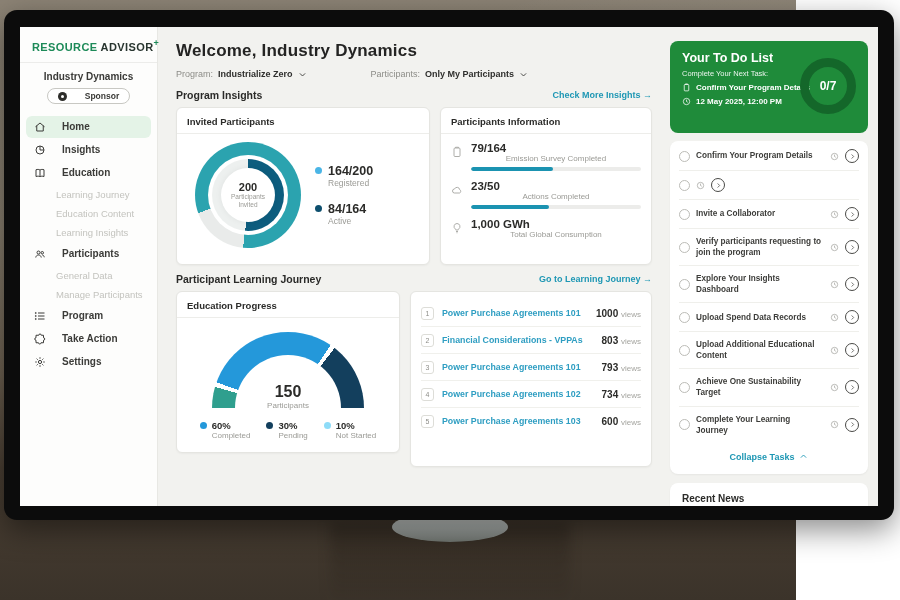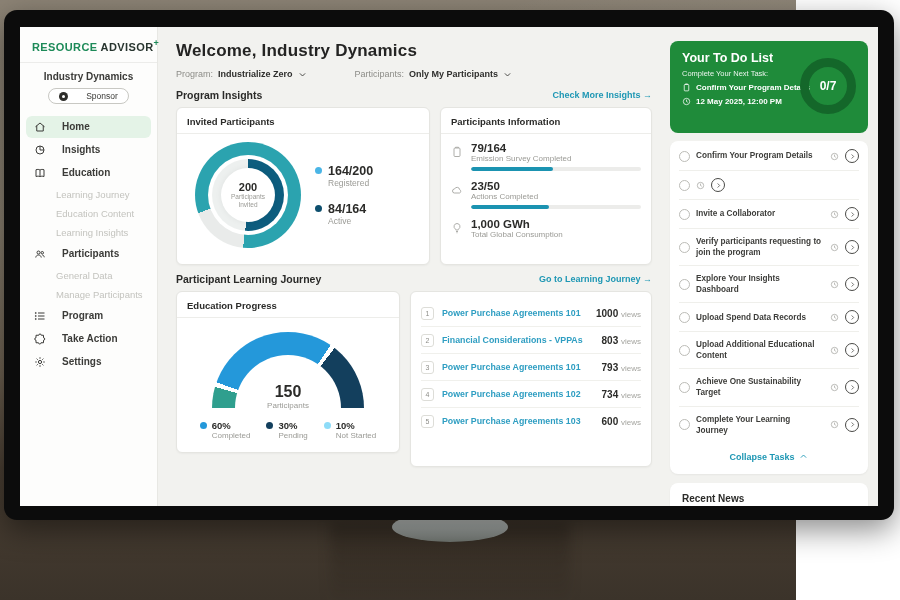--- a/index.html
+++ b/index.html
@@ -19,34 +19,34 @@
     background:#f2f2ef; overflow:hidden; display:flex; }
 
   
   .sidebar { width:138px; background:#fdfdfc; border-right:1px solid #e8e8e4; padding-top:11px; flex-shrink:0; }
   .logo { padding:0 12px; font-size:11px; font-weight:bold; letter-spacing:0.4px; white-space:nowrap; }
   .logo .g { color:#1d8a58; } .logo .d { color:#28352f; } .logo .p { color:#1d8a58; font-size:9px; vertical-align:super; }
   .logo-div { border-top:1px solid #ececе9; border-top:1px solid #ececea; margin:9px 0 8px; }
   .prog-name { text-align:center; font-size:10px; font-weight:bold; color:#3a3a37; }
   .badge-wrap { display:flex; justify-content:center; margin-top:6px; }
   .badge { display:inline-flex; align-items:flex-end; gap:18px; border:1px solid #c8c8c3; border-radius:10px;
-    padding:2px 10px; font-size:8.5px; font-weight:normal; color:#3a3a37; background:#fff; }
+    padding:2px 10px; font-size:8.5px; font-weight:bold; color:#3a3a37; background:#fff; }
   .badge-dot { width:9px; height:9px; border-radius:50%; background:#2d2d2a; position:relative; }
   .badge-dot::after { content:""; position:absolute; left:3px; top:3px; width:3px; height:3px; border-radius:50%; background:#fff; }
   .nav { margin-top:12px; }
   .nav-item { display:flex; align-items:center; gap:16px; padding:5px 8px; margin:1px 6px;
     font-size:10px; font-weight:bold; color:#3b3b38; border-radius:6px; cursor:pointer; }
   .nav-item.active { background:#e4f3e7; }
   .nav-item svg { width:12px; height:12px; stroke:#3b3b38; stroke-width:2; fill:none; flex-shrink:0; }
   .nav-sub { padding:4px 6px 4px 36px; font-size:9.5px; font-weight:normal; color:#c3c3be; cursor:pointer; }
 
   
   .main { flex:1; padding:14px 12px 0 18px; min-width:0; }
   .welcome { font-size:17px; font-weight:bold; color:#242423; letter-spacing:0.2px; margin-bottom:8px; }
-  .filters { display:flex; gap:48px; font-size:9px; color:#8d8d88; margin-bottom:10px; align-items:center; }
+  .filters { display:flex; gap:64px; font-size:9px; color:#8d8d88; margin-bottom:10px; align-items:center; }
   .filter { display:flex; align-items:center; gap:5px; }
   .filter b { color:#2f2f2d; font-size:9px; }
   .chev { width:9px; height:9px; stroke:#3b3b38; stroke-width:2.4; fill:none; }
   .sec-row { display:flex; justify-content:space-between; align-items:center; margin:8px 0 6px; }
   .sec-title { font-size:10.5px; font-weight:bold; color:#2b2b29; }
   .sec-link { font-size:9px; font-weight:bold; color:#1e97b4; cursor:pointer; }
   .cards { display:flex; gap:10px; }
   .card { background:#fff; border:1px solid #e5e5e1; border-radius:6px; padding:8px 10px 6px;
     box-shadow:0 1px 2px rgba(0,0,0,0.04); }
   .card-title { font-size:9.5px; font-weight:bold; color:#2b2b29; padding-bottom:6px;
@@ -69,21 +69,21 @@
   .leg-dot { width:7px; height:7px; border-radius:50%; margin-top:3px; flex-shrink:0; }
   .leg-val { font-size:12.5px; font-weight:bold; color:#2b2b29; }
   .leg-lab { font-size:8.5px; color:#9a9a95; }
 
   
   .card-info { flex:1; height:158px; }
   .metric { display:flex; gap:8px; margin-bottom:9px; }
   .metric svg { width:12px; height:12px; stroke:#a5a5a0; stroke-width:1.8; fill:none; flex-shrink:0; margin-top:4px; }
   .metric-body { flex:1; }
   .m-val { font-size:11.5px; font-weight:bold; color:#2b2b29; }
-  .m-lab { font-size:8px; color:#9a9a95; margin-bottom:4px; }
+  .m-lab { font-size:8px; color:#9a9a95; margin-bottom:4px;text-align:center; }
   .track { height:4px; border-radius:2px; background:#ececea; overflow:hidden; }
   .fill { height:100%; border-radius:2px; background:#1b93b1; }
 
   
   .card-edu { width:224px; height:162px; }
   .gauge-zone { display:flex; flex-direction:column; align-items:center; }
   .gauge { position:relative; width:152px; height:78px; overflow:hidden; margin-top:6px; }
   .g-ring { position:absolute; left:0; top:0; width:152px; height:152px; border-radius:50%; }
   .g-hole { position:absolute; left:23px; top:23px; width:106px; height:106px; border-radius:50%; background:#fff; }
   .g-center { position:absolute; left:0; right:0; bottom:0; text-align:center; }

